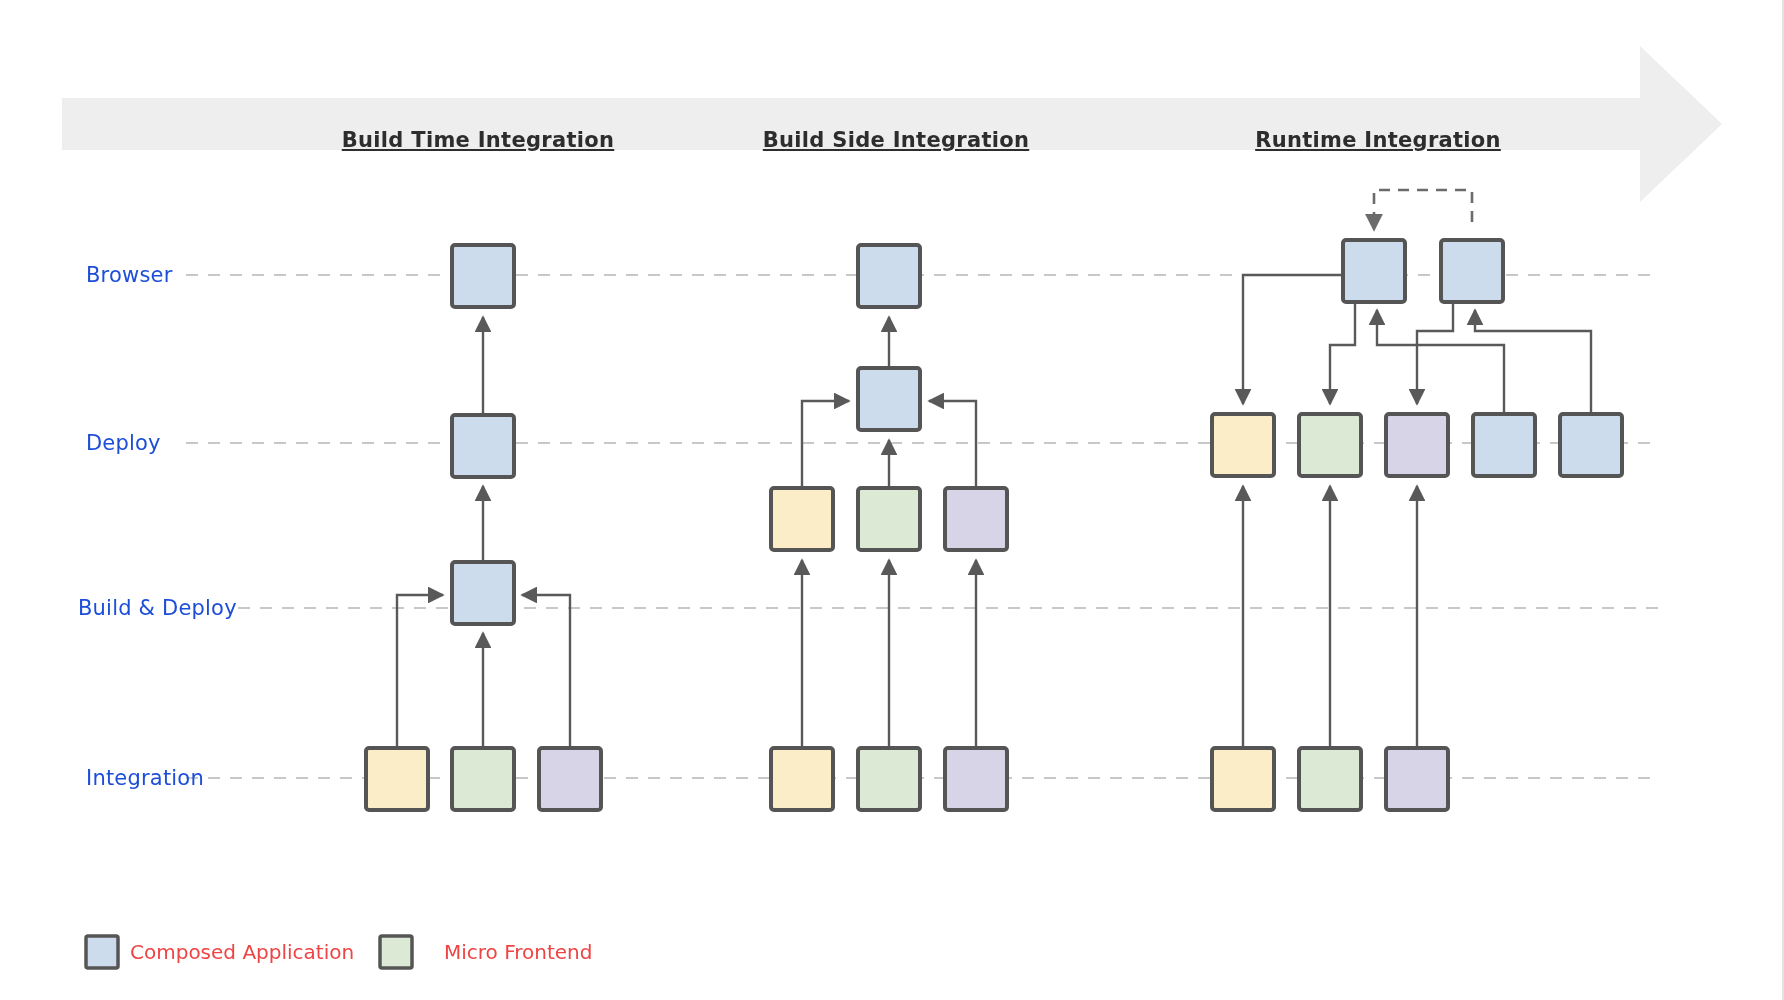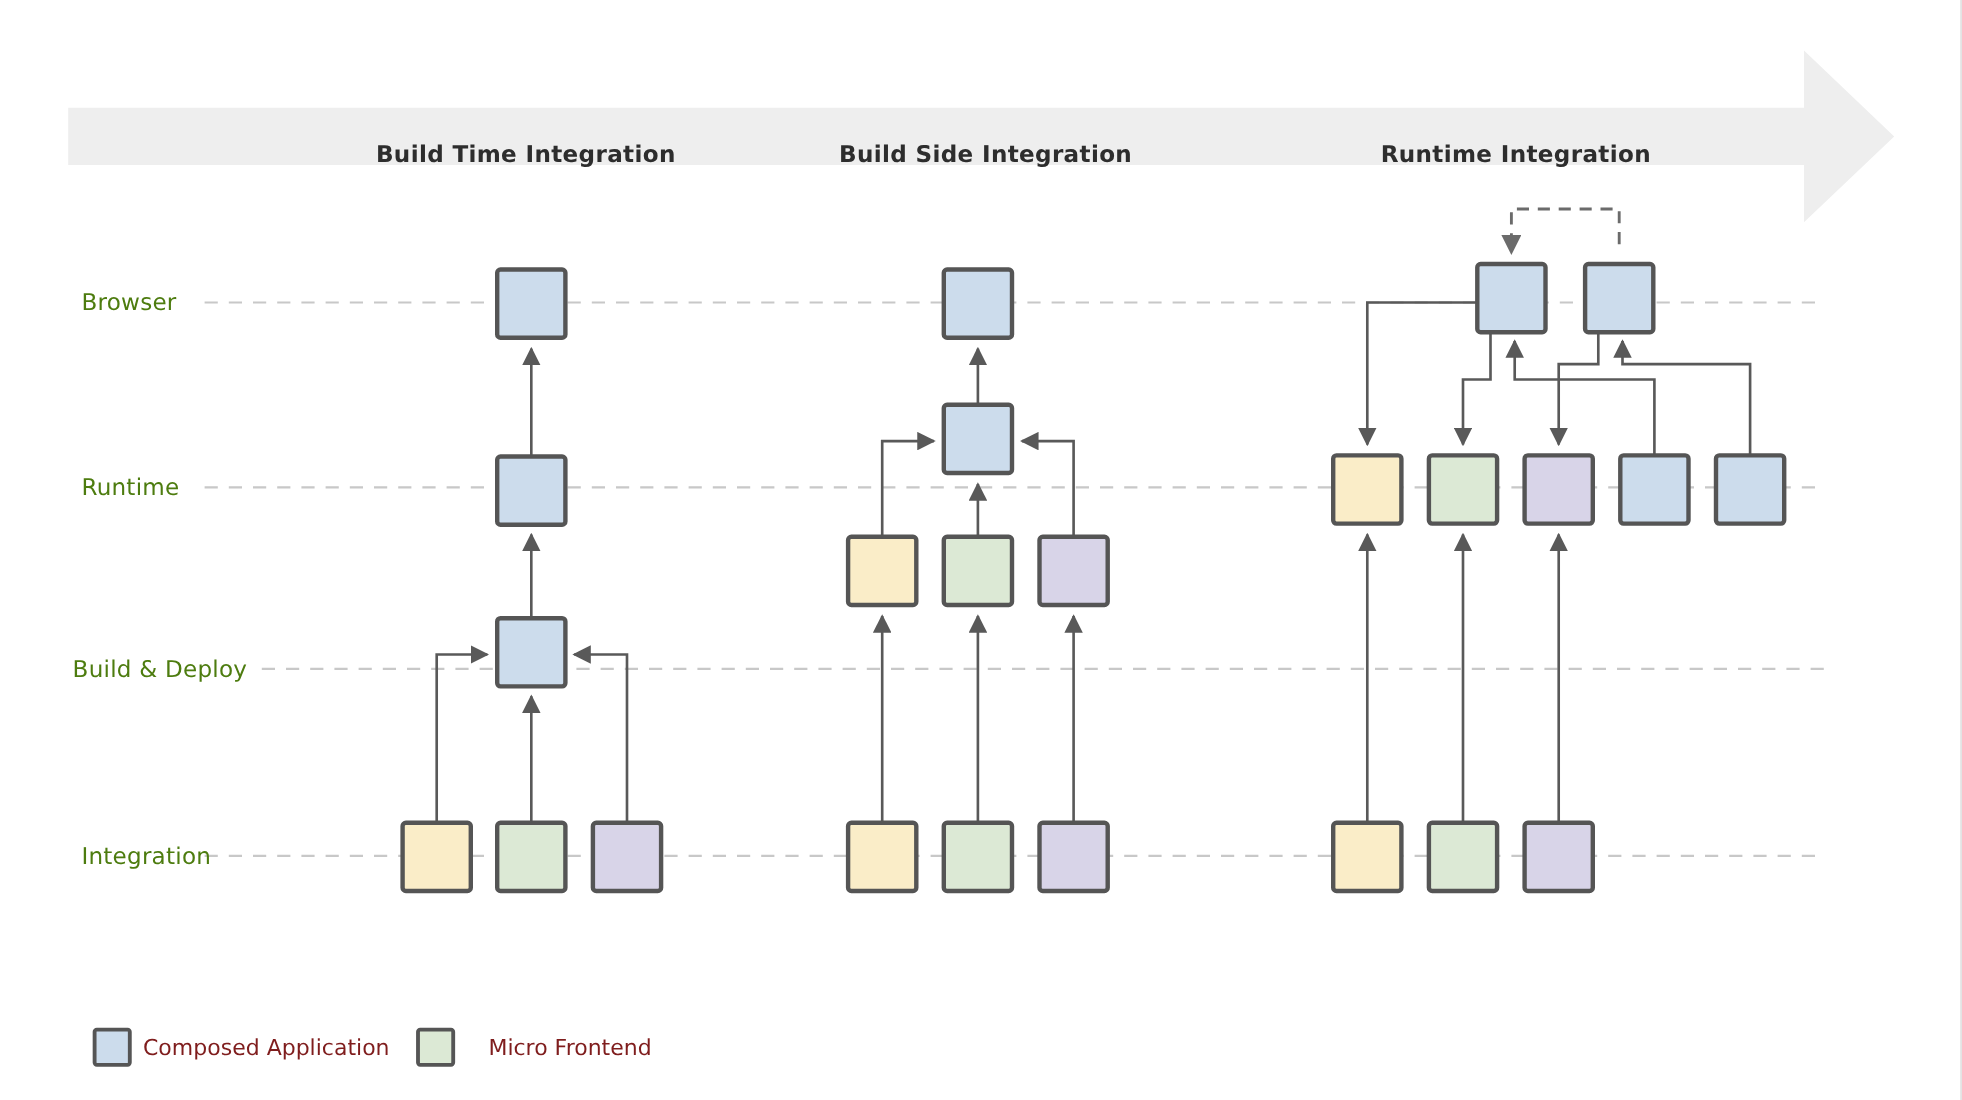--- a/index.html
+++ b/index.html
@@ -1,24 +1,24 @@
 <!DOCTYPE html>
 <html><head>
 <meta charset="utf-8">
 <style>
   html,body{margin:0;padding:0;background:#fff;}
   body{width:1784px;height:1000px;position:relative;overflow:hidden;
        font-family:"DejaVu Sans","Liberation Sans",sans-serif;}
   #page{position:absolute;inset:0;background:#ffffff;border-right:2px solid #e3e3e3;box-sizing:border-box;}
   #canvas{position:absolute;inset:0;}
-  .rowlabel{position:absolute;font-size:21px;color:#4d7c0f;letter-spacing:.2px;
-            white-space:nowrap;transform:translateY(-50%);}
+  .rowlabel{position:absolute;font-size:21px;color:#1d4ed8;letter-spacing:.2px;
+            white-space:nowrap;transform:translateY(-50%);margin-left:12px;}
   .phase{position:absolute;font-size:21px;font-weight:bold;color:#2d2d2d;
-         white-space:nowrap;transform:translate(-50%,-50%);letter-spacing:.3px;}
-  .legend-label{position:absolute;font-size:20px;color:#7f1d1d;white-space:nowrap;
+         white-space:nowrap;transform:translate(-50%,-50%);letter-spacing:.3px;text-decoration:underline;}
+  .legend-label{position:absolute;font-size:20px;color:#ef4444;white-space:nowrap;
                 transform:translateY(-50%);}
   svg{position:absolute;left:0;top:0;}
 </style>
 </head>
 <body>
 
 <div id="page">
 
   <svg id="canvas" width="1784" height="1000">
     <defs>
@@ -117,20 +117,20 @@
       <rect x="86" y="936" width="32" height="32" rx="2" fill="#ccdcec" stroke="#555555" stroke-width="3.5"></rect>
       <rect x="380" y="936" width="32" height="32" rx="2" fill="#dce9d5" stroke="#555555" stroke-width="3.5"></rect>
     </g>
   </svg>
 
   <div class="phase" style="left:478px;top:140px">Build Time Integration</div>
   <div class="phase" style="left:896px;top:140px">Build Side Integration</div>
   <div class="phase" style="left:1378px;top:140px">Runtime Integration</div>
 
   <div class="rowlabel" style="left:74px;top:275px">Browser</div>
-  <div class="rowlabel" style="left:74px;top:443px">Runtime</div>
+  <div class="rowlabel" style="left:74px;top:443px">Deploy</div>
   <div class="rowlabel" style="left:66px;top:608px">Build &amp; Deploy</div>
   <div class="rowlabel" style="left:74px;top:778px">Integration</div>
 
   <div class="legend-label" style="left:130px;top:952px">Composed Application</div>
   <div class="legend-label" style="left:444px;top:952px">Micro Frontend</div>
 
 </div>
 
 </body></html>

